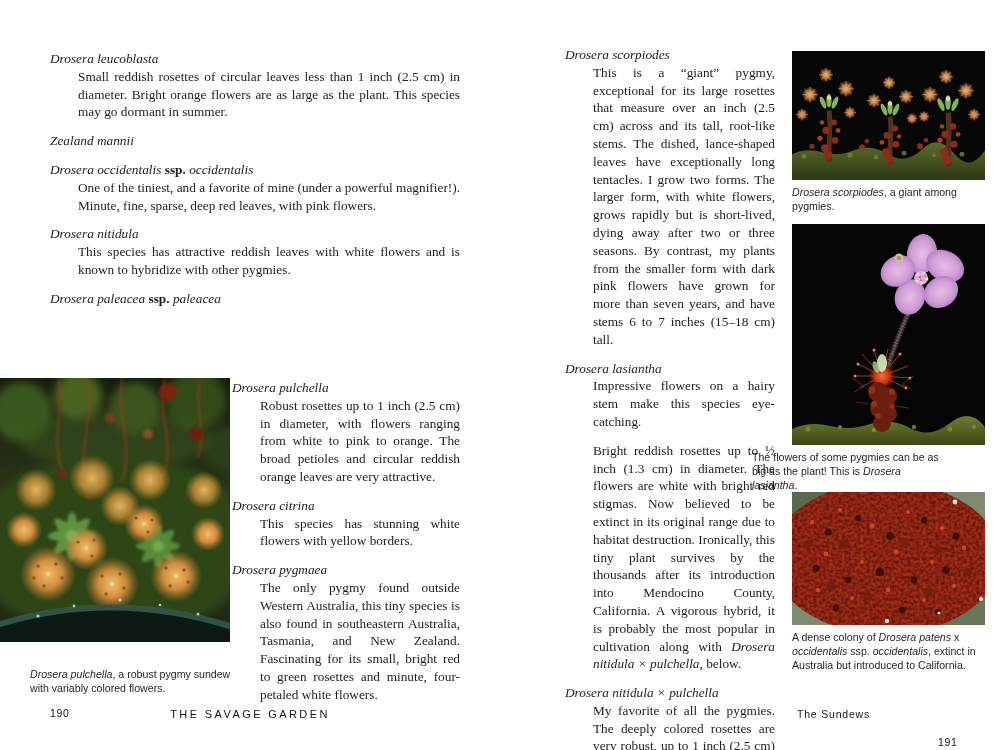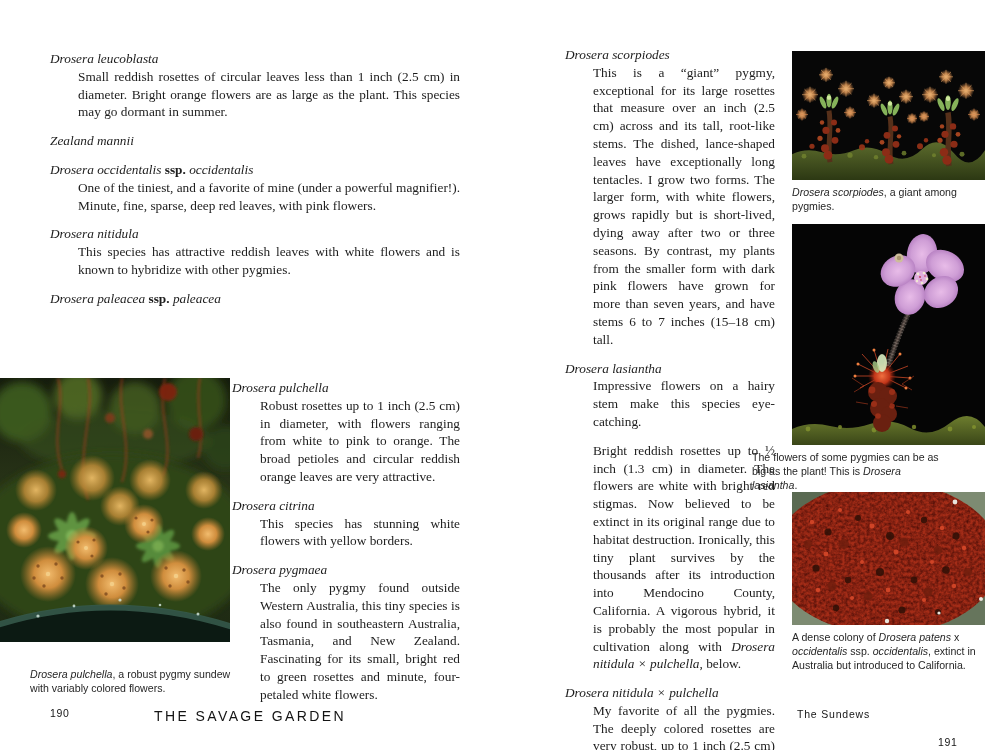--- a/index.html
+++ b/index.html
@@ -36,21 +36,21 @@
   .rp-cap1{left:792px;top:185px;width:193px;}
   .rp-cap2{left:752px;top:450px;width:193px;}
   .rp-cap3{left:792px;top:630px;width:193px;}
   
   .footer{
     font-family:"Liberation Sans", sans-serif;
     font-size:10.5px;color:#141414;letter-spacing:0.6px;text-align:center;
   }
   .f-l-num{left:50px;top:707px;}
   .f-l-title{left:50px;top:708px;width:400px;text-align:center;
-    font-size:14px;letter-spacing:2.4px;}
+    font-size:11px;letter-spacing:2.4px;}
   .f-r-title{left:640px;top:708px;width:230px;text-align:right;letter-spacing:0.8px;}
   .f-r-num{left:938px;top:736px;}
 </style>
 </head>
 <body>
 
 <div class="abs lp-top">
   <div class="entry">
     <div class="sp-head"><span class="seg-i">Drosera leucoblasta</span></div>
     <div class="sp-body"><span class="seg-r">Small reddish rosettes of circular leaves less than 1 inch (2.5 cm) in diameter. Bright orange flowers are as large as the plant. This species may go dormant in summer.</span></div>

